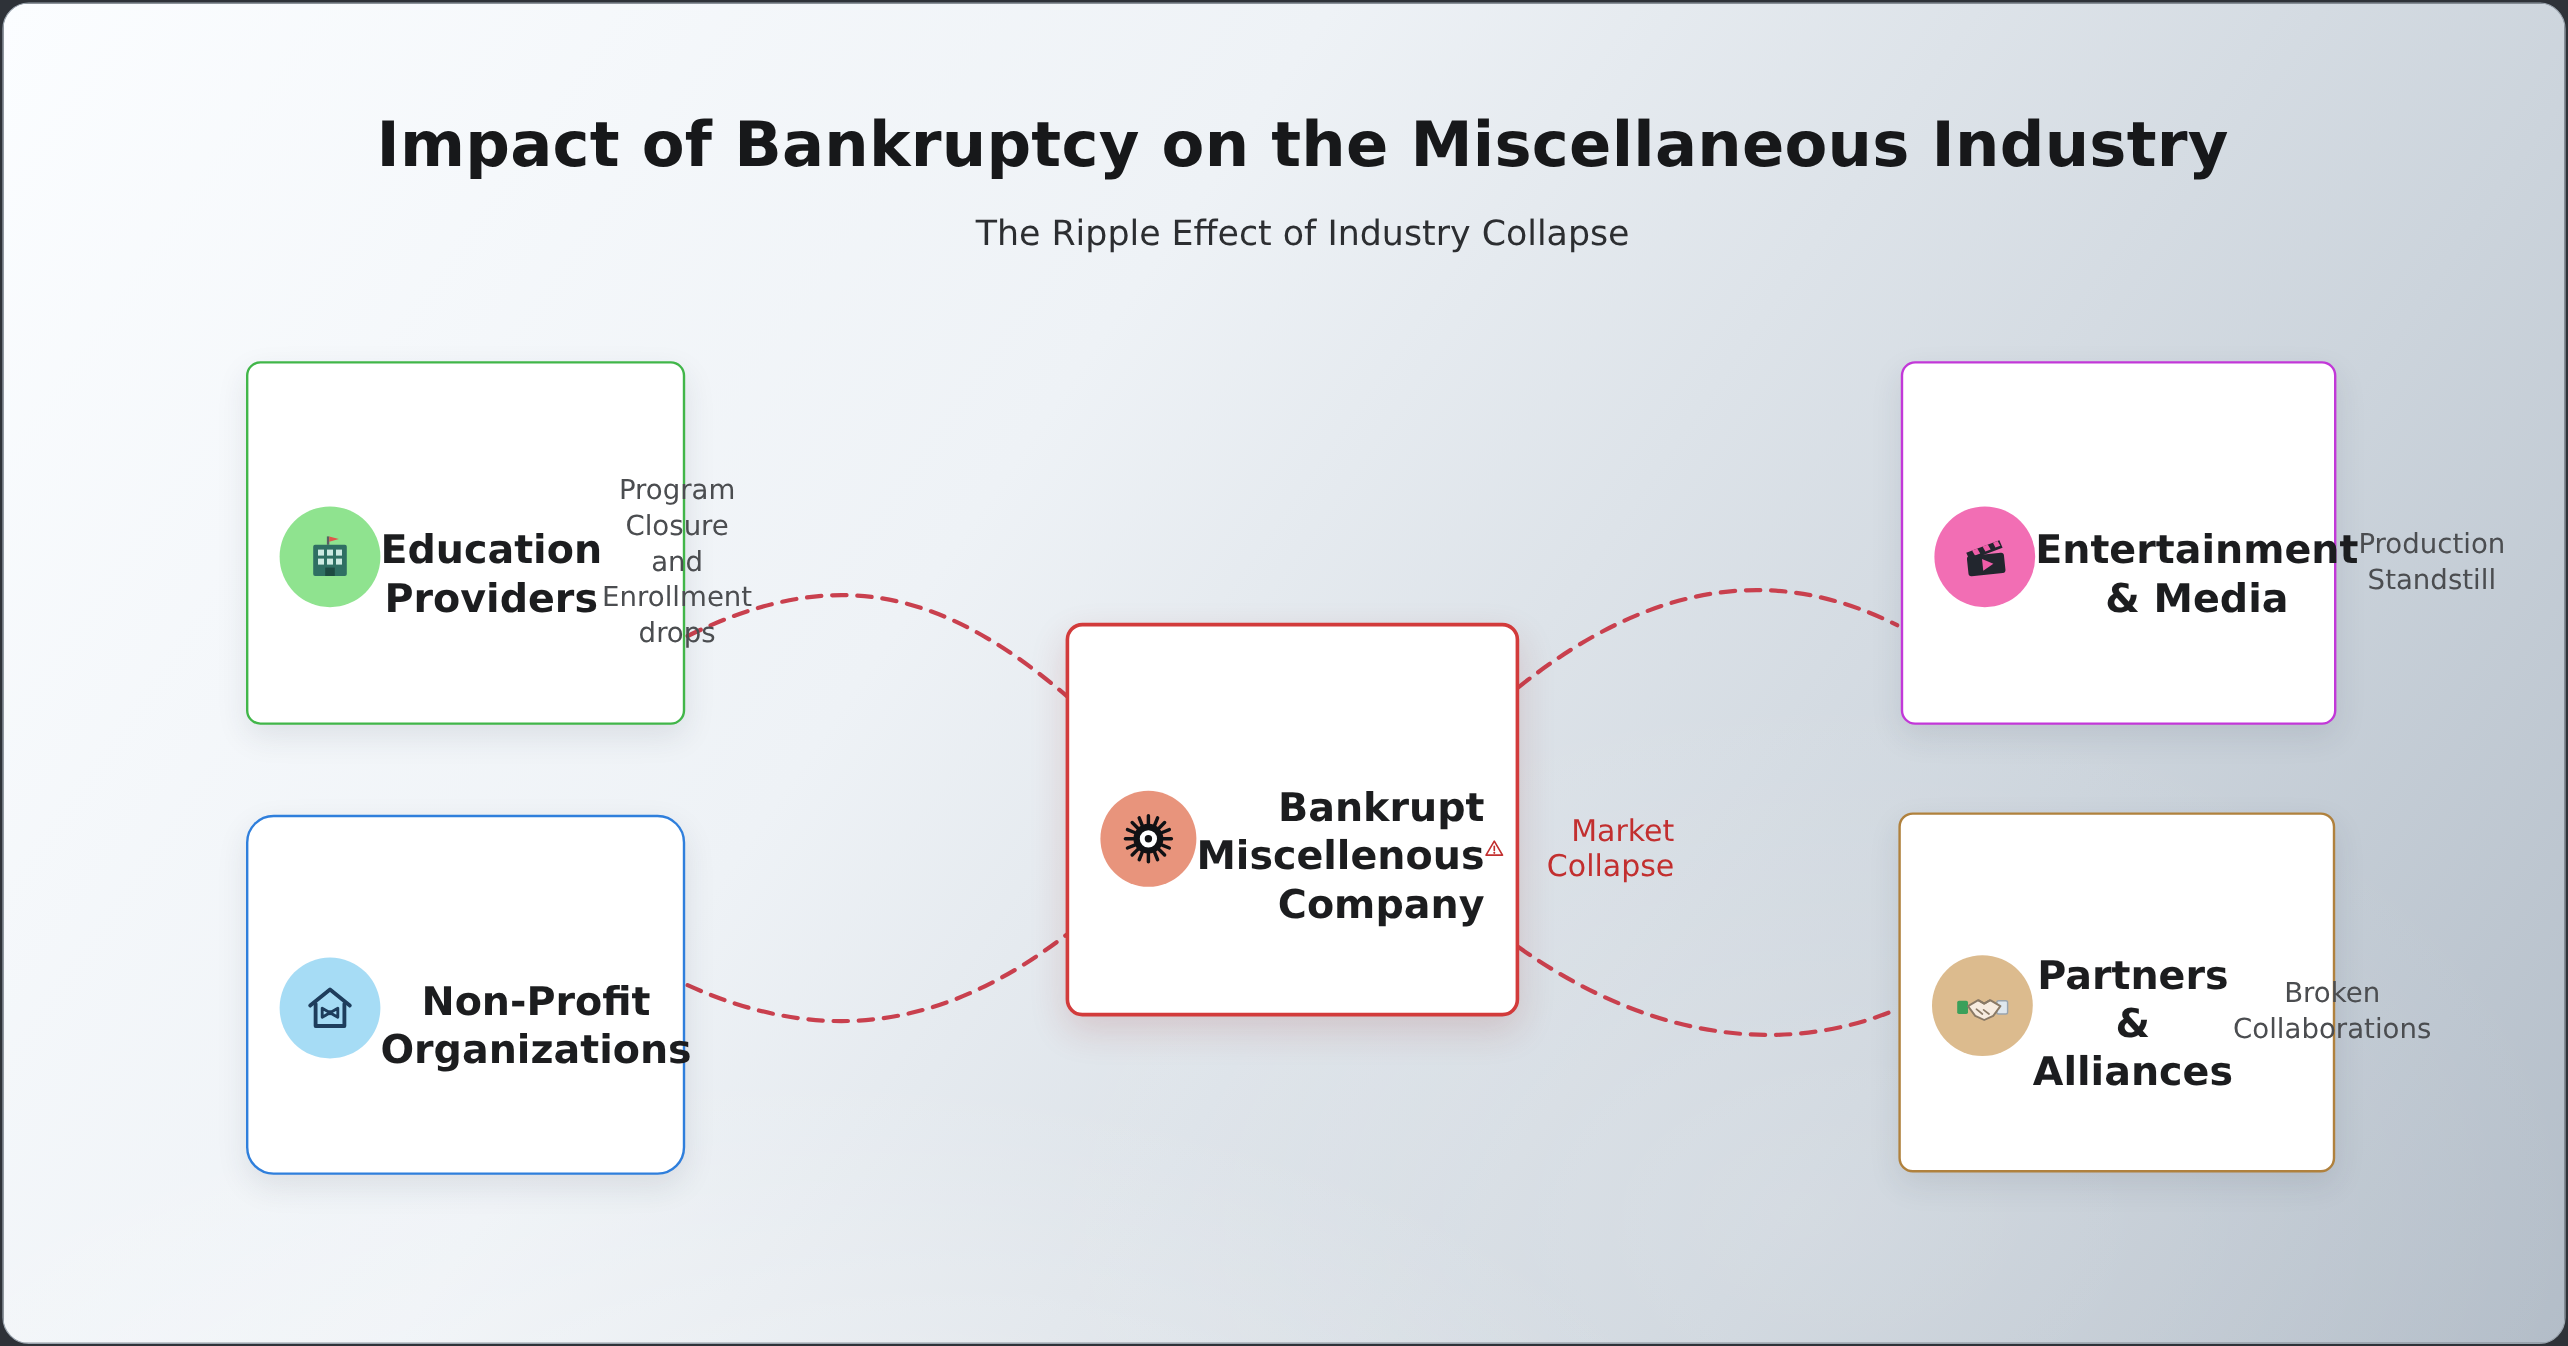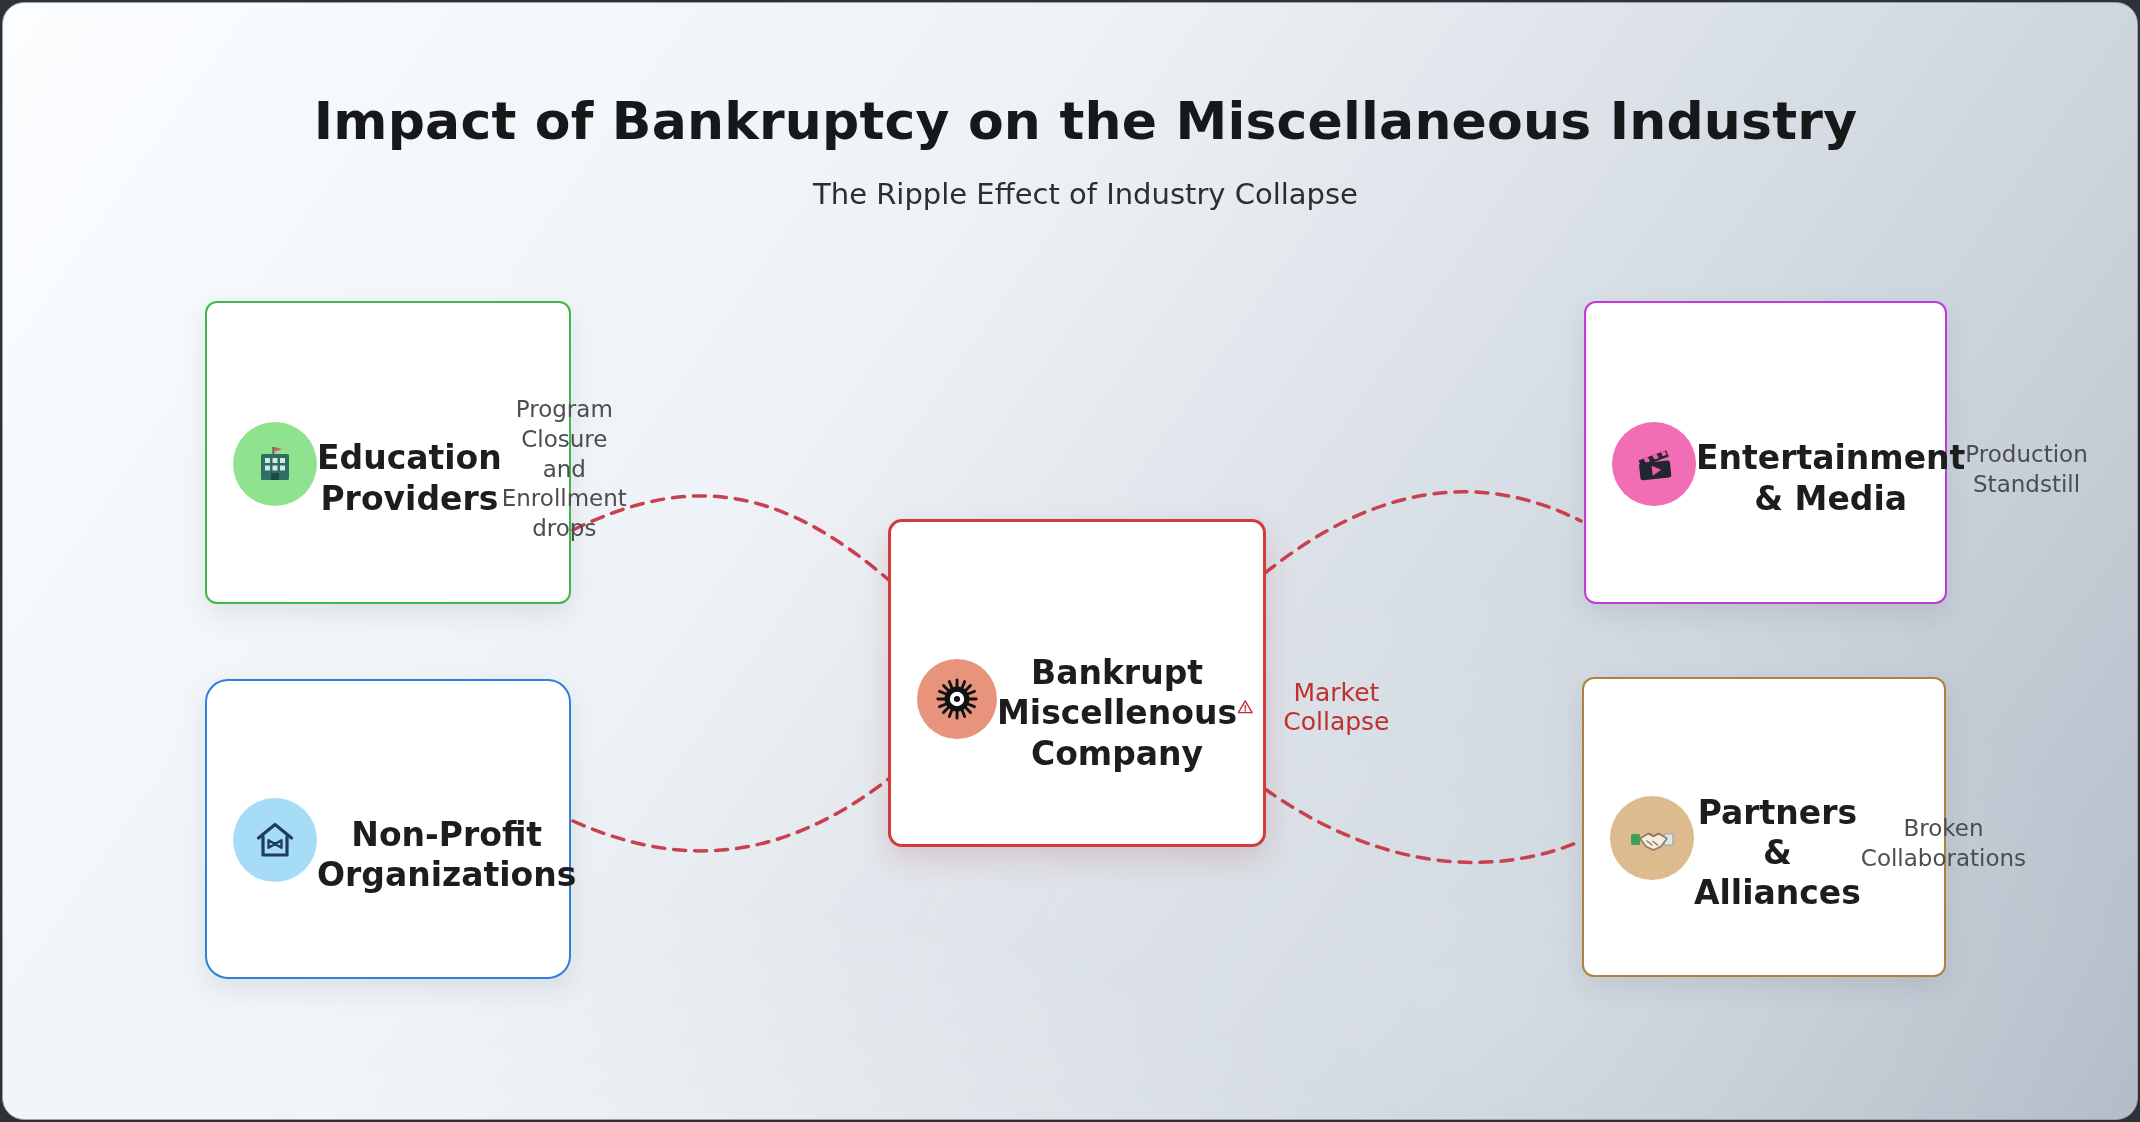--- a/index.html
+++ b/index.html
@@ -43,20 +43,21 @@
   }
   .card-edu  { left: 202px;  top: 298px; width: 366px; height: 303px; }
   .card-np   { left: 202px;  top: 676px; width: 366px; height: 300px; border-radius: 23px; }
   .card-ent  { left: 1581px; top: 298px; width: 363px; height: 303px; }
   .card-part { left: 1579px; top: 674px; width: 364px; height: 300px; }
   .card-center {
     left: 885px; top: 516px; width: 378px; height: 328px;
     border-width: 3px; border-radius: 14px;
     box-shadow: 0 12px 30px rgba(150,40,40,0.16);
     padding-top: 55px;
+    text-align: right;
   }
   .icon-circle {
     width: 84px; height: 84px; border-radius: 50%;
     display: flex; align-items: center; justify-content: center;
     flex: 0 0 auto;
   }
   .card-title {
     margin-top: 30px;
     font-size: 33px; font-weight: 700; color: #1c1d1f; line-height: 1.22;
     white-space: pre-wrap;

